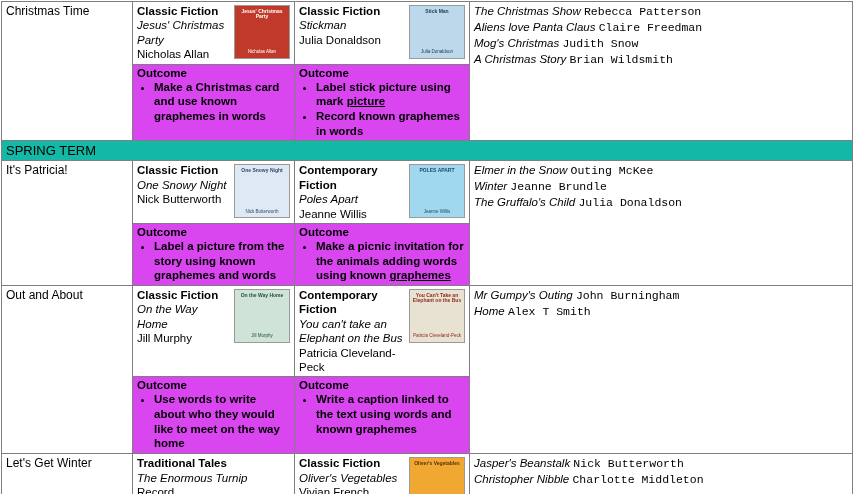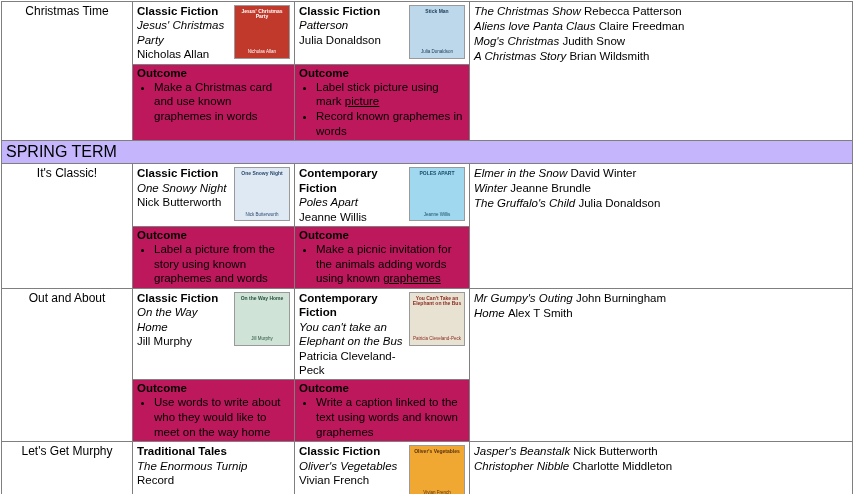--- a/index.html
+++ b/index.html
@@ -20,21 +20,21 @@
   table.plan td{
     border:1px solid #7f7f7f;
     vertical-align:top;
     padding:2px 4px 2px 4px;
   }
   .c-topic{width:131px;}
   .c-b1{width:162px;}
   .c-b2{width:175px;}
   .c-extra{width:auto;}
   .topic-cell{
-    text-align:center;
+    text-align:left;
     padding-top:4px;
     font-size:12px;
   }
   .topic-cell .tname{display:inline-block;}
   .topic-underline{}
   .label{font-weight:bold;font-size:11.5px;line-height:1.25;}
   .title-ital{font-style:italic;line-height:1.25;}
   .author{line-height:1.25;}
   .bookrow{display:flex;justify-content:space-between;align-items:flex-start;}
   .bookinfo{flex:1 1 auto;padding-right:4px;}
@@ -48,30 +48,30 @@
   }
   .cover .ctitle{
     position:absolute;left:0;right:0;top:3px;
     text-align:center;font-size:5px;line-height:1.05;
     font-weight:bold;
   }
   .cover .csub{
     position:absolute;left:0;right:0;bottom:3px;
     text-align:center;font-size:4.5px;line-height:1.05;
   }
-  .outcome-row td{background:#be185d;}
+  .outcome-row td{background:#d946ef;}
   .outcome-label{font-weight:bold;}
-  ul.bul{margin:1px 0 0 0;padding-left:17px;}
+  ul.bul{margin:1px 0 0 0;padding-left:17px;font-weight:bold;}
   ul.bul li{line-height:1.28;margin:0;}
   .u{text-decoration:underline;}
   .extra-list div{font-style:italic;line-height:1.3;}
-  .extra-list div span.norm{font-style:normal;}
+  .extra-list div span.norm{font-style:normal;font-family:Liberation Mono, monospace;}
   .term-row td{
-    background:#c4b5fd;
-    font-size:16px;
+    background:#14b8a6;
+    font-size:13px;
     padding:2px 6px;
   }
 </style>
 </head>
 <body>
 
 <table class="plan">
   <colgroup>
     <col class="c-topic">
       <col class="c-b1">
@@ -91,21 +91,21 @@
             <div class="cover" style="background:#c0392b;color:#ffffff">
               <div class="ctitle">Jesus' Christmas Party</div>
               <div class="csub">Nicholas Allan</div>
             </div>
           </div>
         </td>
         <td>
           <div class="bookrow">
             <div class="bookinfo">
               <div class="label">Classic Fiction</div>
-              <div class="title-ital">Patterson</div>
+              <div class="title-ital">Stickman</div>
               <div class="author">Julia Donaldson</div>
             </div>
             <div class="cover" style="background:#bcd8ea;color:#1b3b57">
               <div class="ctitle">Stick Man</div>
               <div class="csub">Julia Donaldson</div>
             </div>
           </div>
         </td>
         <td rowspan="2">
           <div class="extra-list">
@@ -128,21 +128,21 @@
           <ul class="bul">
             <li>Label stick picture using mark <span class="u">picture</span></li>
             <li>Record known graphemes in words</li>
           </ul>
         </td>
       </tr>
       <tr class="term-row">
         <td colspan="4">SPRING TERM</td>
       </tr>
       <tr>
-        <td rowspan="2" class="topic-cell"><span class="tname">It's Classic!</span></td>
+        <td rowspan="2" class="topic-cell"><span class="tname">It's Patricia!</span></td>
         <td>
           <div class="bookrow">
             <div class="bookinfo">
               <div class="label">Classic Fiction</div>
               <div class="title-ital">One Snowy Night</div>
               <div class="author">Nick Butterworth</div>
             </div>
             <div class="cover" style="background:#dfe9f4;color:#2c4a6e">
               <div class="ctitle">One Snowy Night</div>
               <div class="csub">Nick Butterworth</div>
@@ -157,21 +157,21 @@
               <div class="author">Jeanne Willis</div>
             </div>
             <div class="cover" style="background:#9fd8ef;color:#1d4d66">
               <div class="ctitle">POLES APART</div>
               <div class="csub">Jeanne Willis</div>
             </div>
           </div>
         </td>
         <td rowspan="2">
           <div class="extra-list">
-            <div>Elmer in the Snow <span class="norm">David Winter</span></div>
+            <div>Elmer in the Snow <span class="norm">Outing McKee</span></div>
             <div>Winter <span class="norm">Jeanne Brundle</span></div>
             <div>The Gruffalo's Child <span class="norm">Julia Donaldson</span></div>
           </div>
         </td>
       </tr>
       <tr class="outcome-row">
         <td>
           <div class="outcome-label">Outcome</div>
           <ul class="bul">
             <li>Label a picture from the story using known graphemes and words</li>
@@ -227,21 +227,21 @@
           </ul>
         </td>
         <td>
           <div class="outcome-label">Outcome</div>
           <ul class="bul">
             <li>Write a caption linked to the text using words and known graphemes</li>
           </ul>
         </td>
       </tr>
       <tr>
-        <td rowspan="2" class="topic-cell"><span class="tname">Let's Get Murphy</span></td>
+        <td rowspan="2" class="topic-cell"><span class="tname">Let's Get Winter</span></td>
         <td>
           <div class="bookrow">
             <div class="bookinfo">
               <div class="label">Traditional Tales</div>
               <div class="title-ital">The Enormous Turnip</div>
               <div class="author">Record</div>
             </div>
           </div>
         </td>
         <td>

